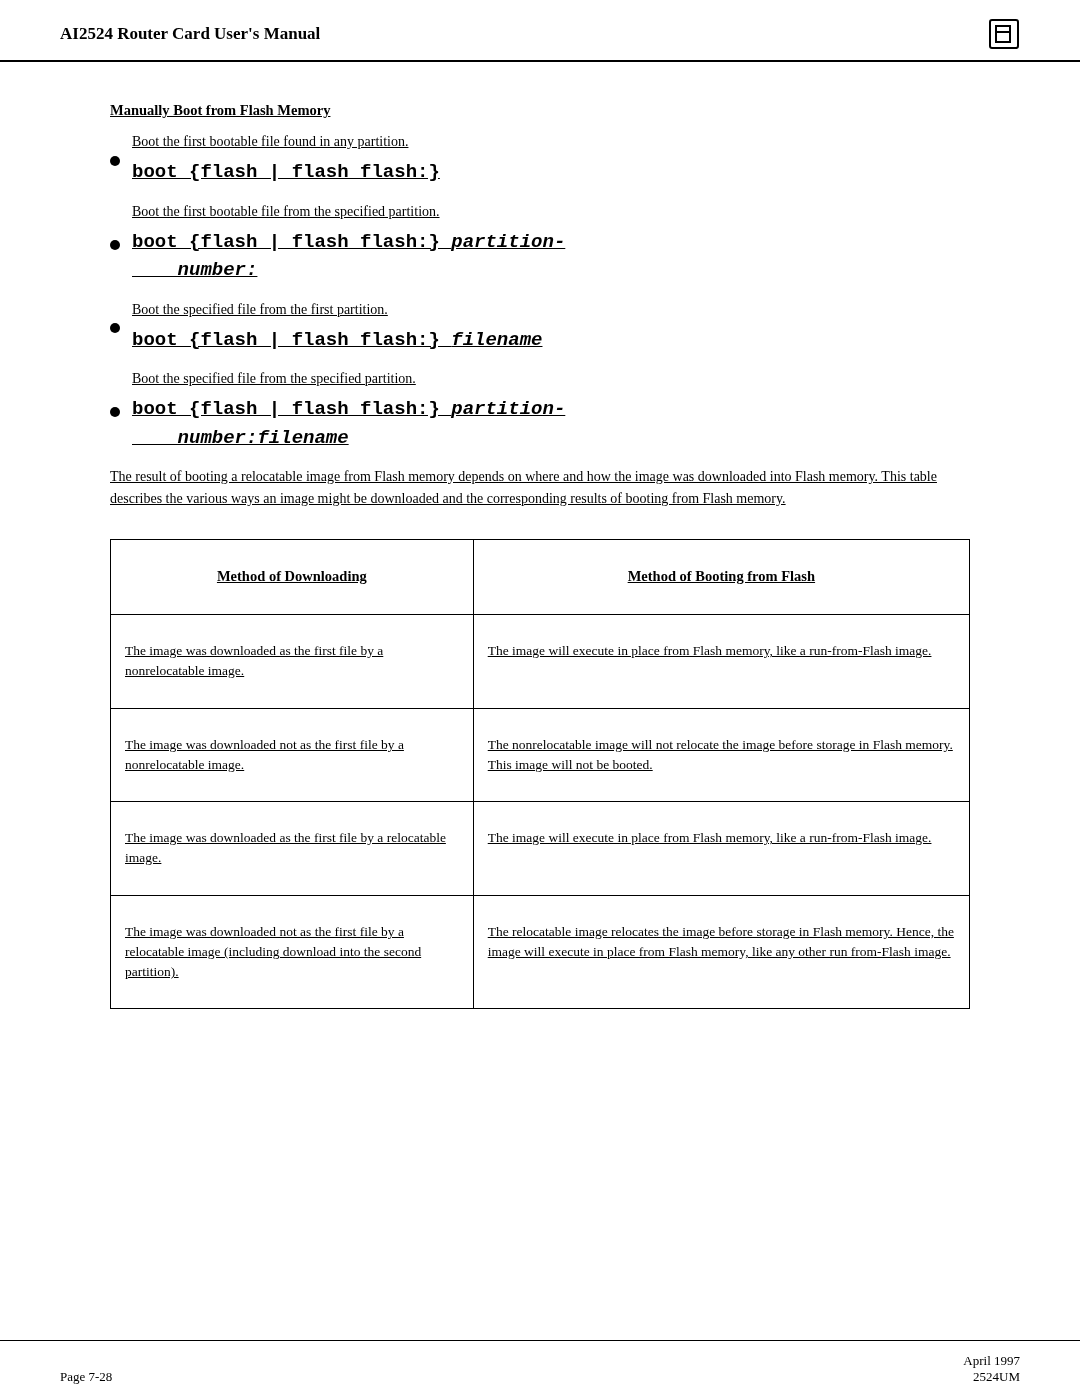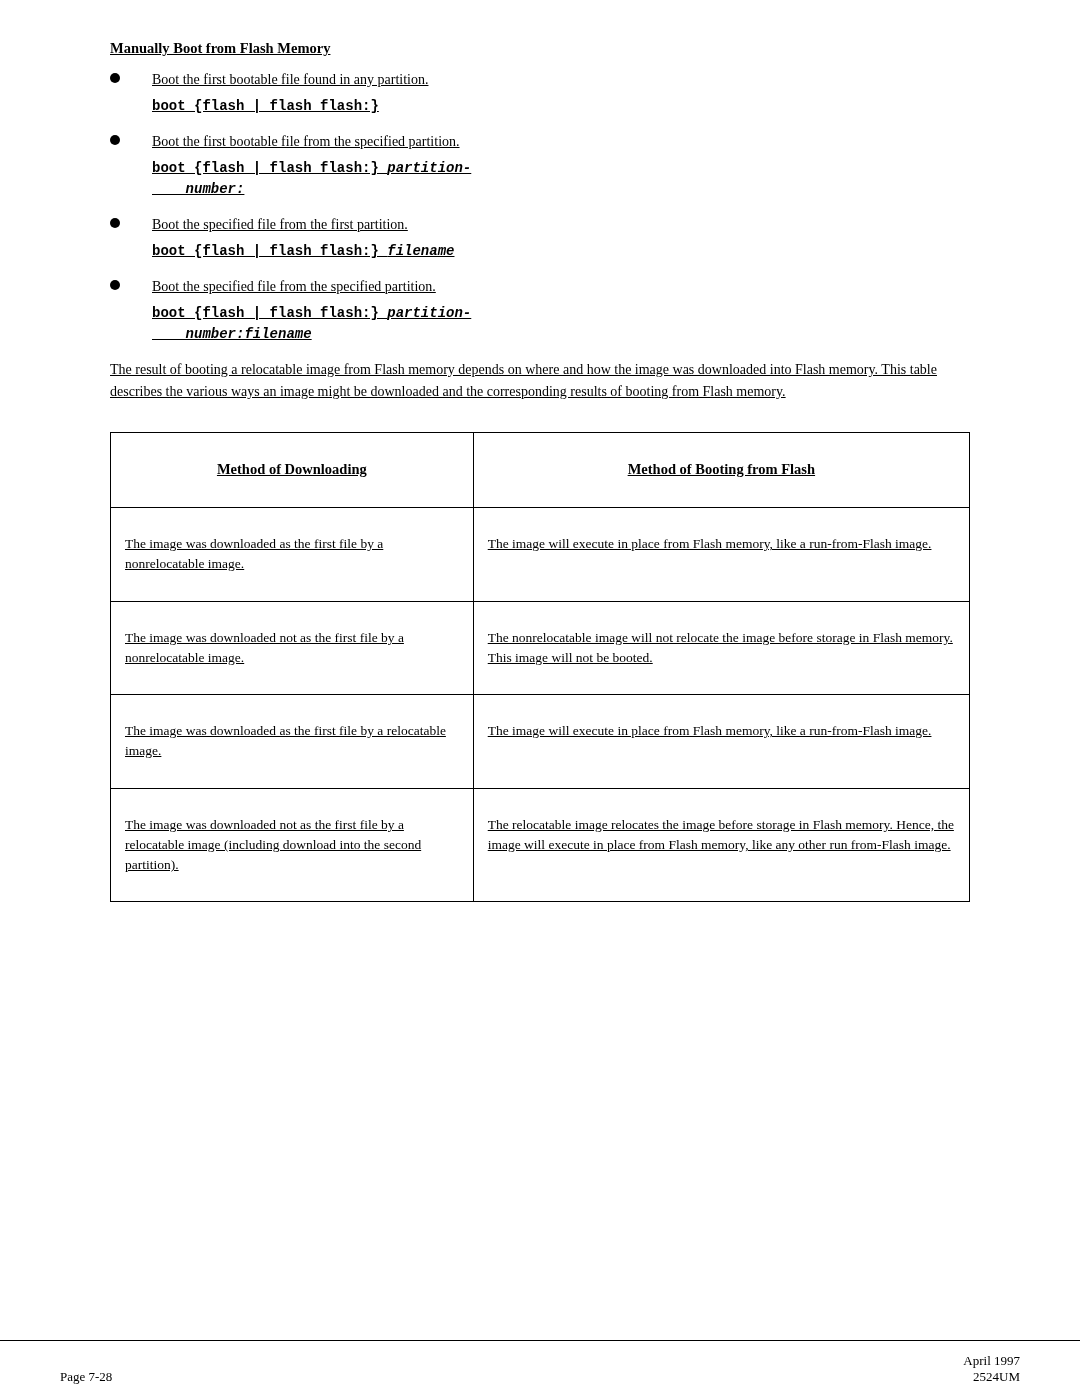--- a/index.html
+++ b/index.html
@@ -65,45 +65,44 @@
     }
 
     .bullet-list {
       list-style: none;
       padding: 0;
       margin: 0 0 14px 0;
     }
 
     .bullet-list li {
       display: flex;
-      align-items: flex-start;
+      align-items: center;
       margin-bottom: 14px;
       font-size: 14px;
       line-height: 1.5;
-      gap: 20px;
     }
 
     .bullet-dot {
       width: 10px;
       height: 10px;
       background: #000;
       border-radius: 50%;
       margin-top: 4px;
       margin-right: 12px;
       flex-shrink: 0;
     }
 
     .bullet-content {
       flex: 1;
     }
 
     .code-block {
       font-family: Courier New, Courier, monospace;
       font-weight: bold;
-      font-size: 14px;
+      font-size: 19px;
       margin: 6px 0 0 0;
       display: block;
     }
 
     .italic-code {
       font-style: italic;
     }
 
     
     .table-container {
@@ -150,20 +149,28 @@
 
     .footer-right {
       text-align: right;
     }
   </style>
 </head>
 <body>
 
 <div class="page">
 
+  <div class="header">
+    <span class="header-title">AI2524 Router Card User's Manual</span>
+    <svg class="header-icon" viewBox="0 0 32 32" xmlns="http://www.w3.org/2000/svg">
+      <rect x="2" y="2" width="28" height="28" rx="2" fill="none" stroke="#000" stroke-width="2"></rect>
+      <rect x="8" y="8" width="14" height="16" fill="none" stroke="#000" stroke-width="2"></rect>
+      <line x1="8" y1="14" x2="22" y2="14" stroke="#000" stroke-width="2"></line>
+    </svg>
+  </div>
 
   <div class="content">
 
     <p class="section-heading">Manually Boot from Flash Memory</p>
 
 
     <ul class="bullet-list">
 
       <li>
         <span class="bullet-dot"></span>

